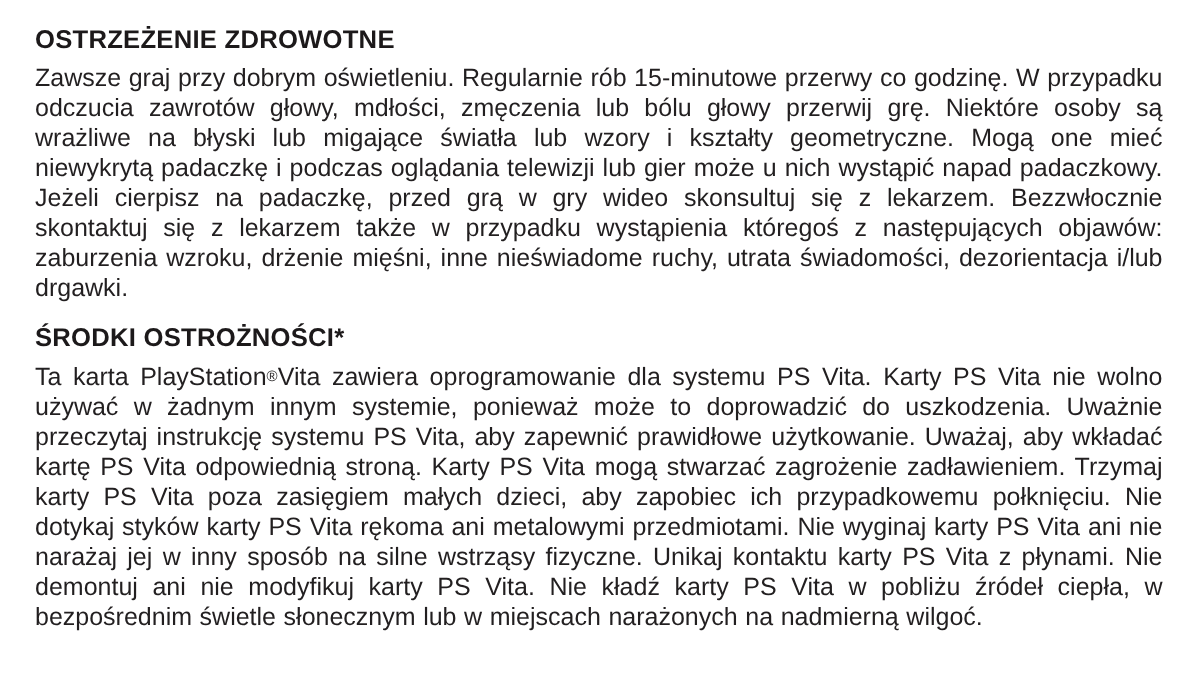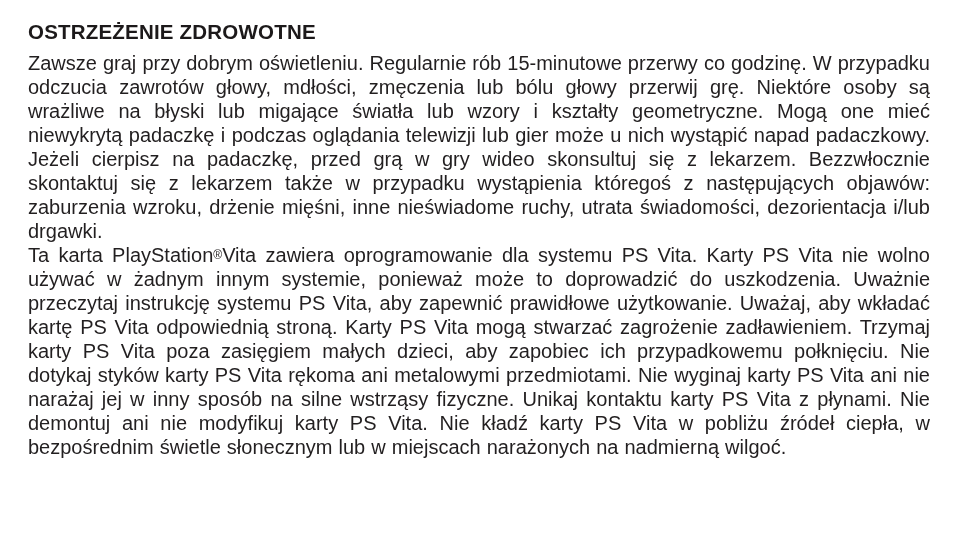--- a/index.html
+++ b/index.html
@@ -55,17 +55,18 @@
 <body>
 
 <main class="page">
 
   <section class="section">
     <h1 class="section-heading">OSTRZEŻENIE ZDROWOTNE</h1>
     <p class="section-body rich">Zawsze graj przy dobrym oświetleniu. Regularnie rób 15-minutowe przerwy co godzinę. W przypadku odczucia zawrotów głowy, mdłości, zmęczenia lub bólu głowy przerwij grę. Niektóre osoby są wrażliwe na błyski lub migające światła lub wzory i kształty geometryczne. Mogą one mieć niewykrytą padaczkę i podczas oglądania telewizji lub gier może u nich wystąpić napad padaczkowy. Jeżeli cierpisz na padaczkę, przed grą w gry wideo skonsultuj się z lekarzem. Bezzwłocznie skontaktuj się z lekarzem także w przypadku wystąpienia któregoś z następujących objawów: zaburzenia wzroku, drżenie mięśni, inne nieświadome ruchy, utrata świadomości, dezorientacja i/lub drgawki.</p>
   </section>
 
   <section class="section">
+    <h1 class="section-heading">ŚRODKI OSTROŻNOŚCI*</h1>
     <p class="section-body rich">Ta karta PlayStation<span class="reg">®</span>Vita zawiera oprogramowanie dla systemu PS Vita. Karty PS Vita nie wolno używać w żadnym innym systemie, ponieważ może to doprowadzić do uszkodzenia. Uważnie przeczytaj instrukcję systemu PS Vita, aby zapewnić prawidłowe użytkowanie. Uważaj, aby wkładać kartę PS Vita odpowiednią stroną. Karty PS Vita mogą stwarzać zagrożenie zadławieniem. Trzymaj karty PS Vita poza zasięgiem małych dzieci, aby zapobiec ich przypadkowemu połknięciu. Nie dotykaj styków karty PS Vita rękoma ani metalowymi przedmiotami. Nie wyginaj karty PS Vita ani nie narażaj jej w inny sposób na silne wstrząsy fizyczne. Unikaj kontaktu karty PS Vita z płynami. Nie demontuj ani nie modyfikuj karty PS Vita. Nie kładź karty PS Vita w pobliżu źródeł ciepła, w bezpośrednim świetle słonecznym lub w miejscach narażonych na nadmierną wilgoć.</p>
   </section>
 
 
 </main>
 
 </body></html>

